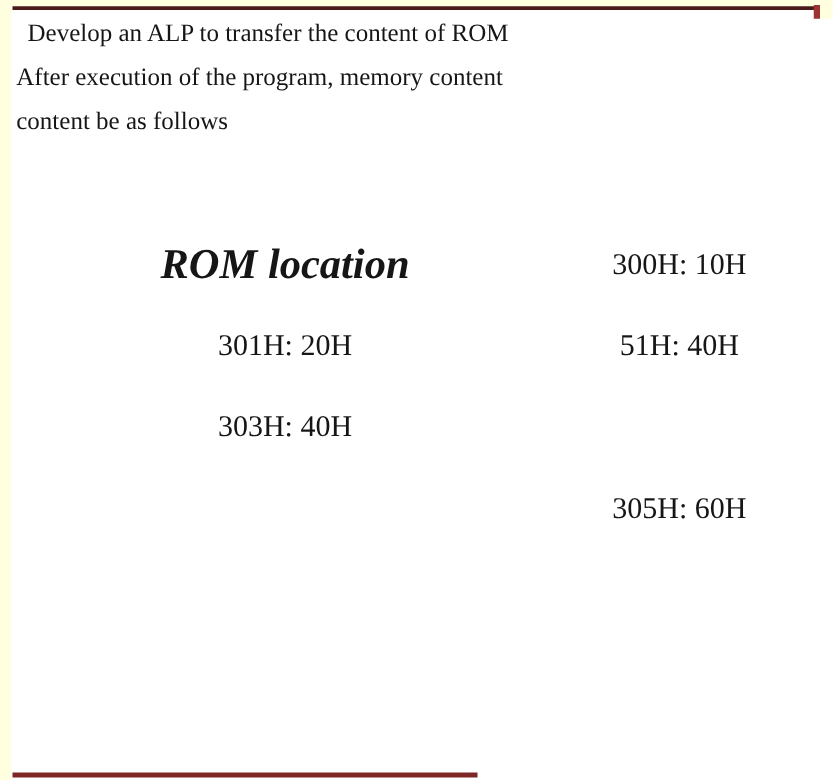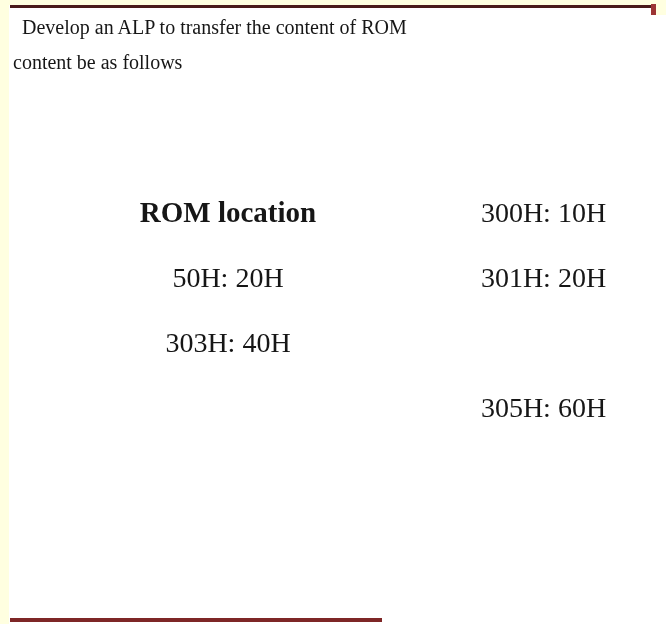--- a/index.html
+++ b/index.html
@@ -31,47 +31,48 @@
     left: 0; top: 180px; width: 666px;
     display: grid;
     grid-template-columns: 306px 245px;
     column-gap: 40px;
     padding-left: 75px;
   }
   .cell {
     height: 65px;
     display: flex; align-items: center; justify-content: center;
     text-align: center;
-    font-size: 28px;
+    font-size: 24px;
     white-space: nowrap;
   }
-  .cell.header { font-weight: bold; font-size: 29px; height: 64px; }
+  .cell.header { font-weight: bold; font-size: 34px; height: 64px; font-style: italic; }
 </style>
 </head>
 <body style="color: rgb(22, 22, 22); background: rgb(255, 255, 255);">
 
 <div class="edge-left"></div>
 <div class="edge-top"></div>
 <div class="rule-top"></div>
 <div class="corner-patch"></div>
 <div class="corner-hook"></div>
 <div class="rule-bottom"></div>
 
 <div class="paragraph">
   <div class="line first">Develop an ALP to transfer the content of ROM</div>
+  <div class="line">After execution of the program, memory content</div>
   <div class="line">content be as follows</div>
 </div>
 
 <div class="memtable">
   <div class="cell header">ROM location</div>
 
   <div class="cell">300H: 10H</div>
-  <div class="cell">50H: 20H</div>
 
   <div class="cell">301H: 20H</div>
+  <div class="cell">51H: 40H</div>
 
 
   <div class="cell">303H: 40H</div>
   <div class="cell"></div>
 
   <div class="cell"></div>
 
   <div class="cell">305H: 60H</div>
   <div class="cell"></div>
 </div>

